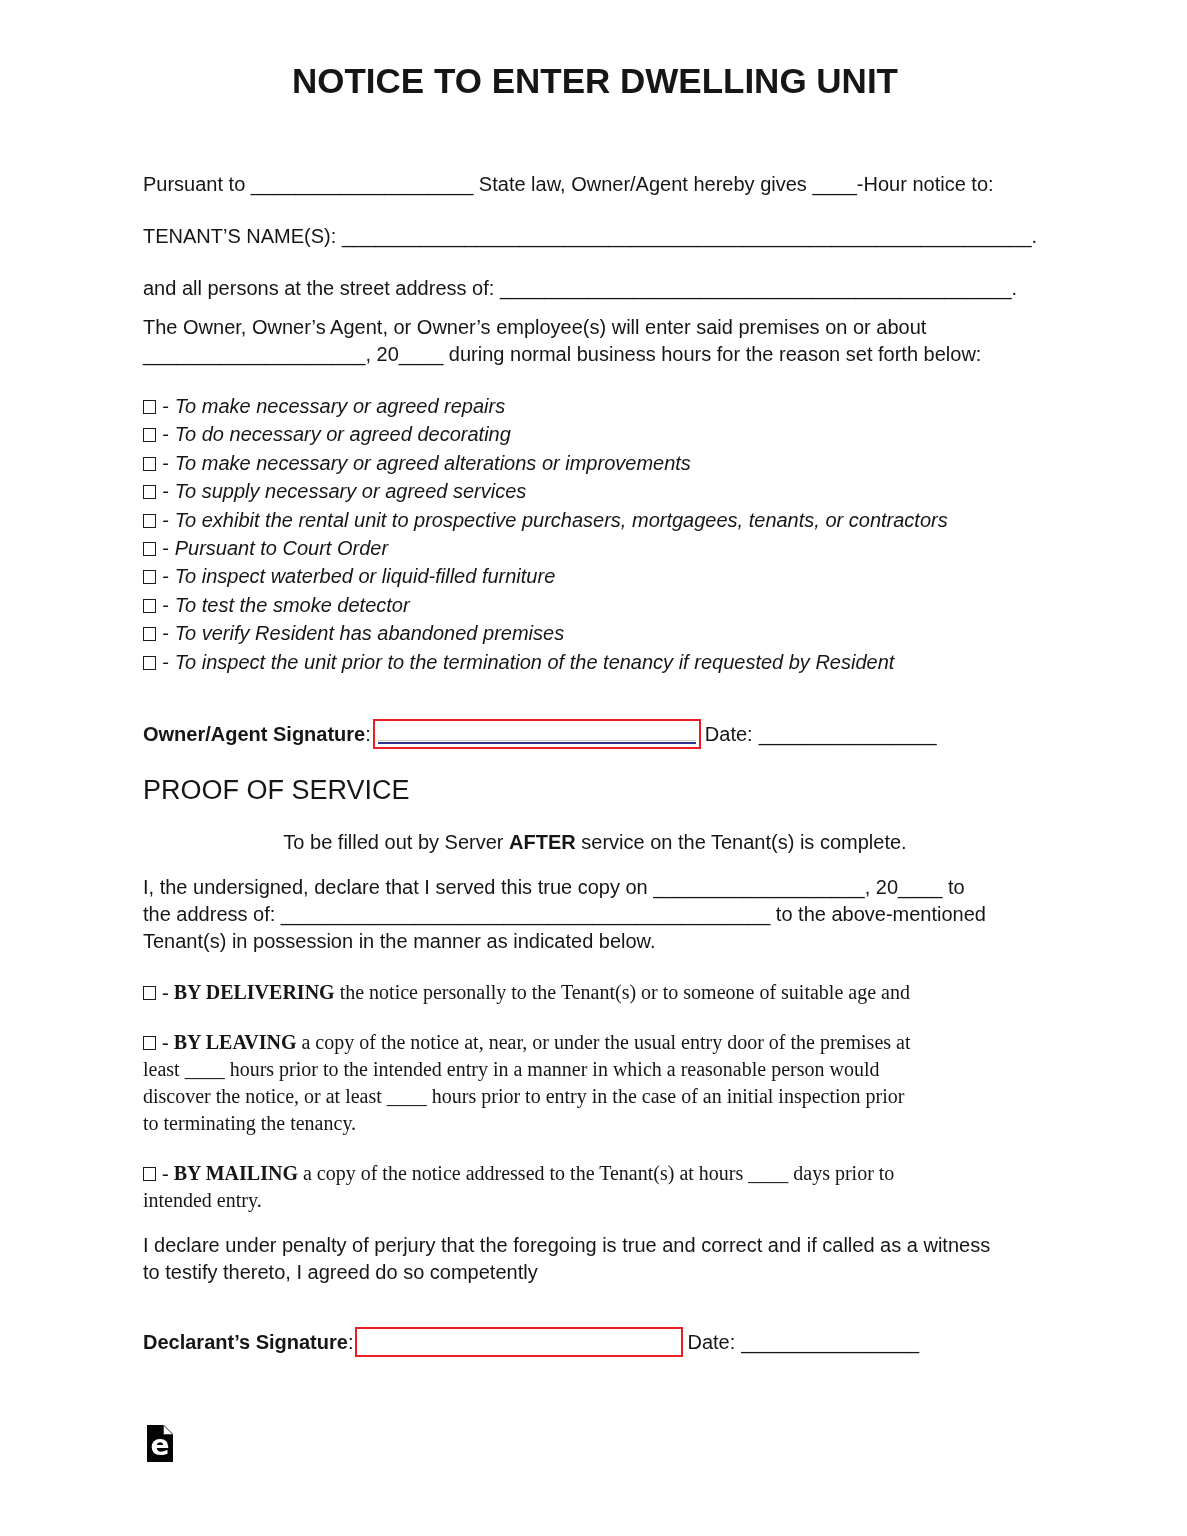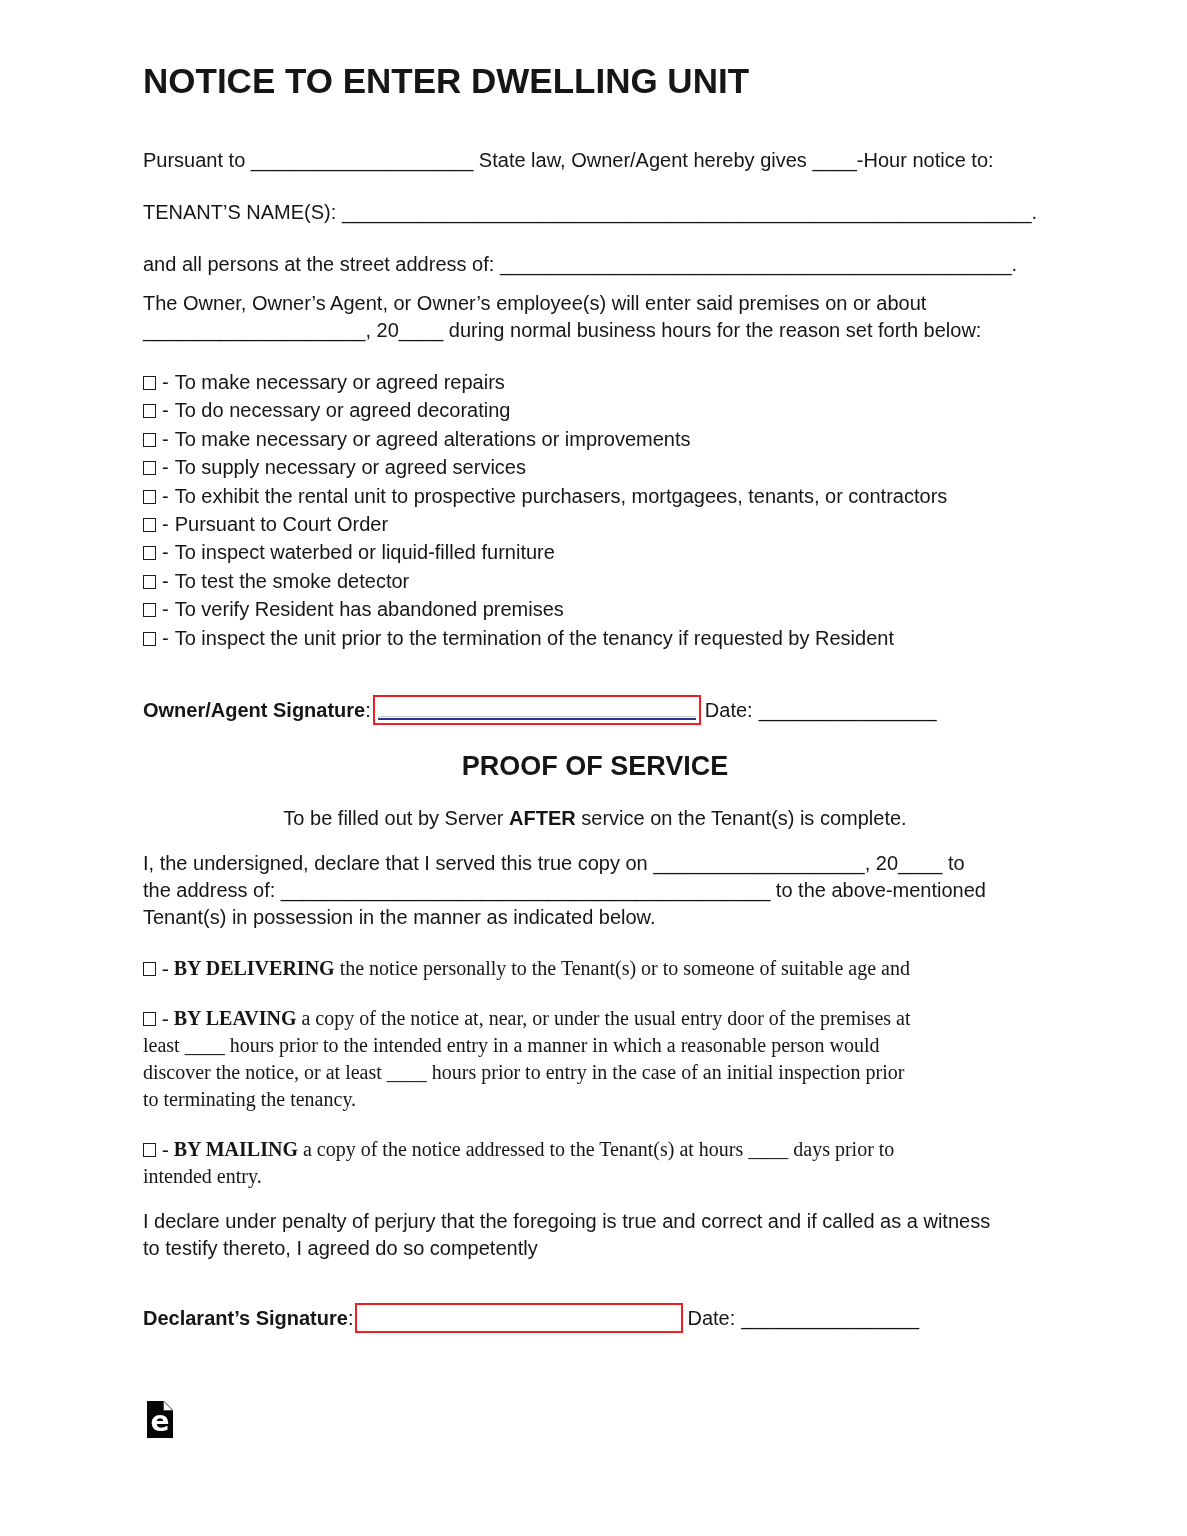--- a/index.html
+++ b/index.html
@@ -3,29 +3,29 @@
 <meta charset="utf-8">
 <style>
   html,body{margin:0;padding:0;background:#ffffff;}
   body{
     width:1187px;height:1536px;position:relative;overflow:hidden;
     font-family:"Liberation Sans","DejaVu Sans",sans-serif;
     font-size:20px;line-height:27px;color:#161616;
   }
   .page{padding:60px 140px 0 143px;box-sizing:border-box;}
   .doc-title{
-    font-size:35px;line-height:42px;font-weight:bold;text-align:left;
-    margin:0 0 45px 0;
+    font-size:35px;line-height:42px;font-weight:bold;text-align:center;
+    margin:0 0 69px 0;
   }
   .doc-line{white-space:nowrap;}
   .intro-line{white-space:nowrap;}
   .intro-line + .intro-line{margin-top:25px;}
   .entry-para{margin-top:12px;}
   .reasons{margin-top:24px;line-height:28.4px;}
-  .reason-row{white-space:nowrap;}
+  .reason-row{white-space:nowrap;font-style:italic;}
   .cbx{
     display:inline-block;width:13px;height:14px;box-sizing:border-box;
     border:1.5px solid #1c1c1c;background:#fff;vertical-align:-1px;
     margin-right:6px;
   }
   .reason-sep{margin-right:6px;}
   .sig-row{display:flex;align-items:center;height:30px;white-space:nowrap;}
   .sig-row.owner{margin-top:43px;}
   .sig-row.declarant{margin-top:41px;}
   .sig-label{font-weight:bold;}
@@ -37,21 +37,21 @@
     content:'';position:absolute;left:3px;right:3px;bottom:6px;
     border-top:1px solid #c9c9c9;
   }
   .sig-box.lined::after{
     content:'';position:absolute;left:3px;right:3px;bottom:3px;
     border-top:2px solid #2d3092;
   }
   .date-label{margin-left:4px;}
   .date-blank{margin-left:6px;}
   .proof-heading{
-    font-size:27px;line-height:32px;font-weight:bold;text-align:center;
+    font-size:27px;line-height:32px;font-weight:normal;text-align:left;
     margin:25px 0 14px 0;
   }
   .server-note{margin-top:23px;text-align:center;}
   .declaration{margin-top:18px;}
   .methods{margin-top:24px;font-family:Liberation Serif, serif;}
   .method{margin-bottom:23px;}
   .method:last-child{margin-bottom:0;}
   .perjury{margin-top:18px;}
   .seg-bold{font-weight:bold;}
   .brand-logo{display:block;margin:68px 0 0 4px;}

